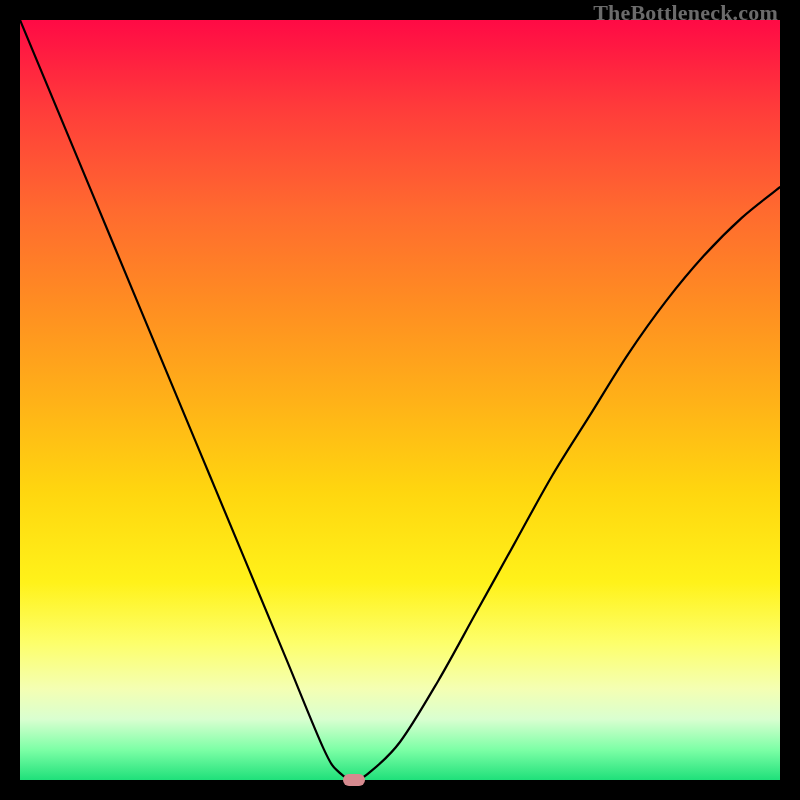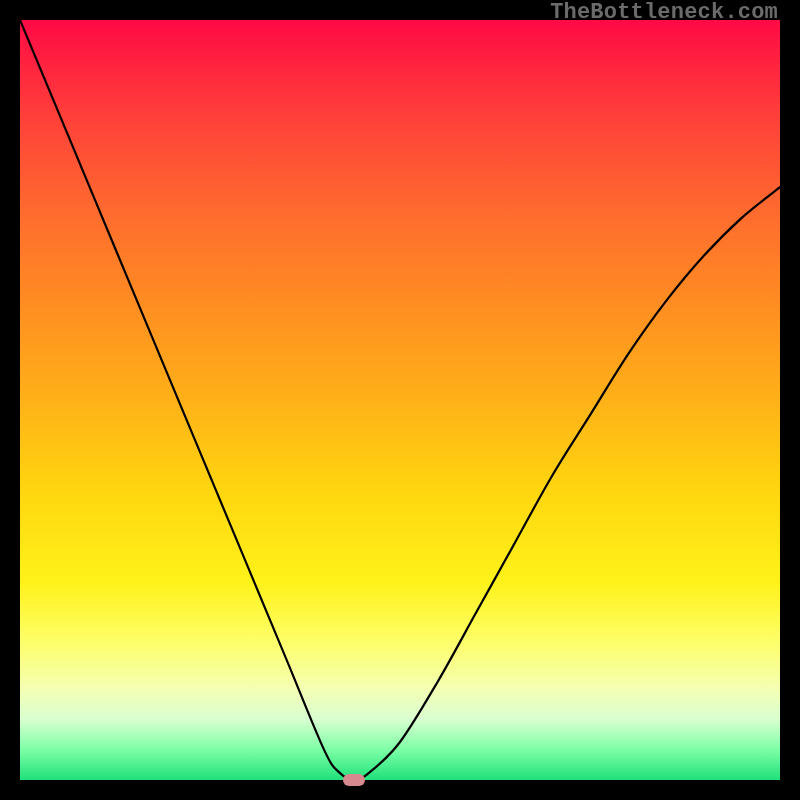--- a/index.html
+++ b/index.html
@@ -28,21 +28,21 @@
       #f4ffb3 88%,
       #d9ffd0 92%,
       #7dffa6 96%,
       #1fe07a 100%
     );
   }
   .watermark {
     position: absolute;
     top: 0px;
     right: 22px;
-    font-family: Liberation Mono, monospace;
+    font-family: Liberation Serif, serif;
     font-size: 22px;
     font-weight: 600;
     color: #6b6b6b;
     letter-spacing: 0.2px;
   }
   .curve {
     position: absolute;
     left: 0; top: 0;
     width: 760px;
     height: 760px;

